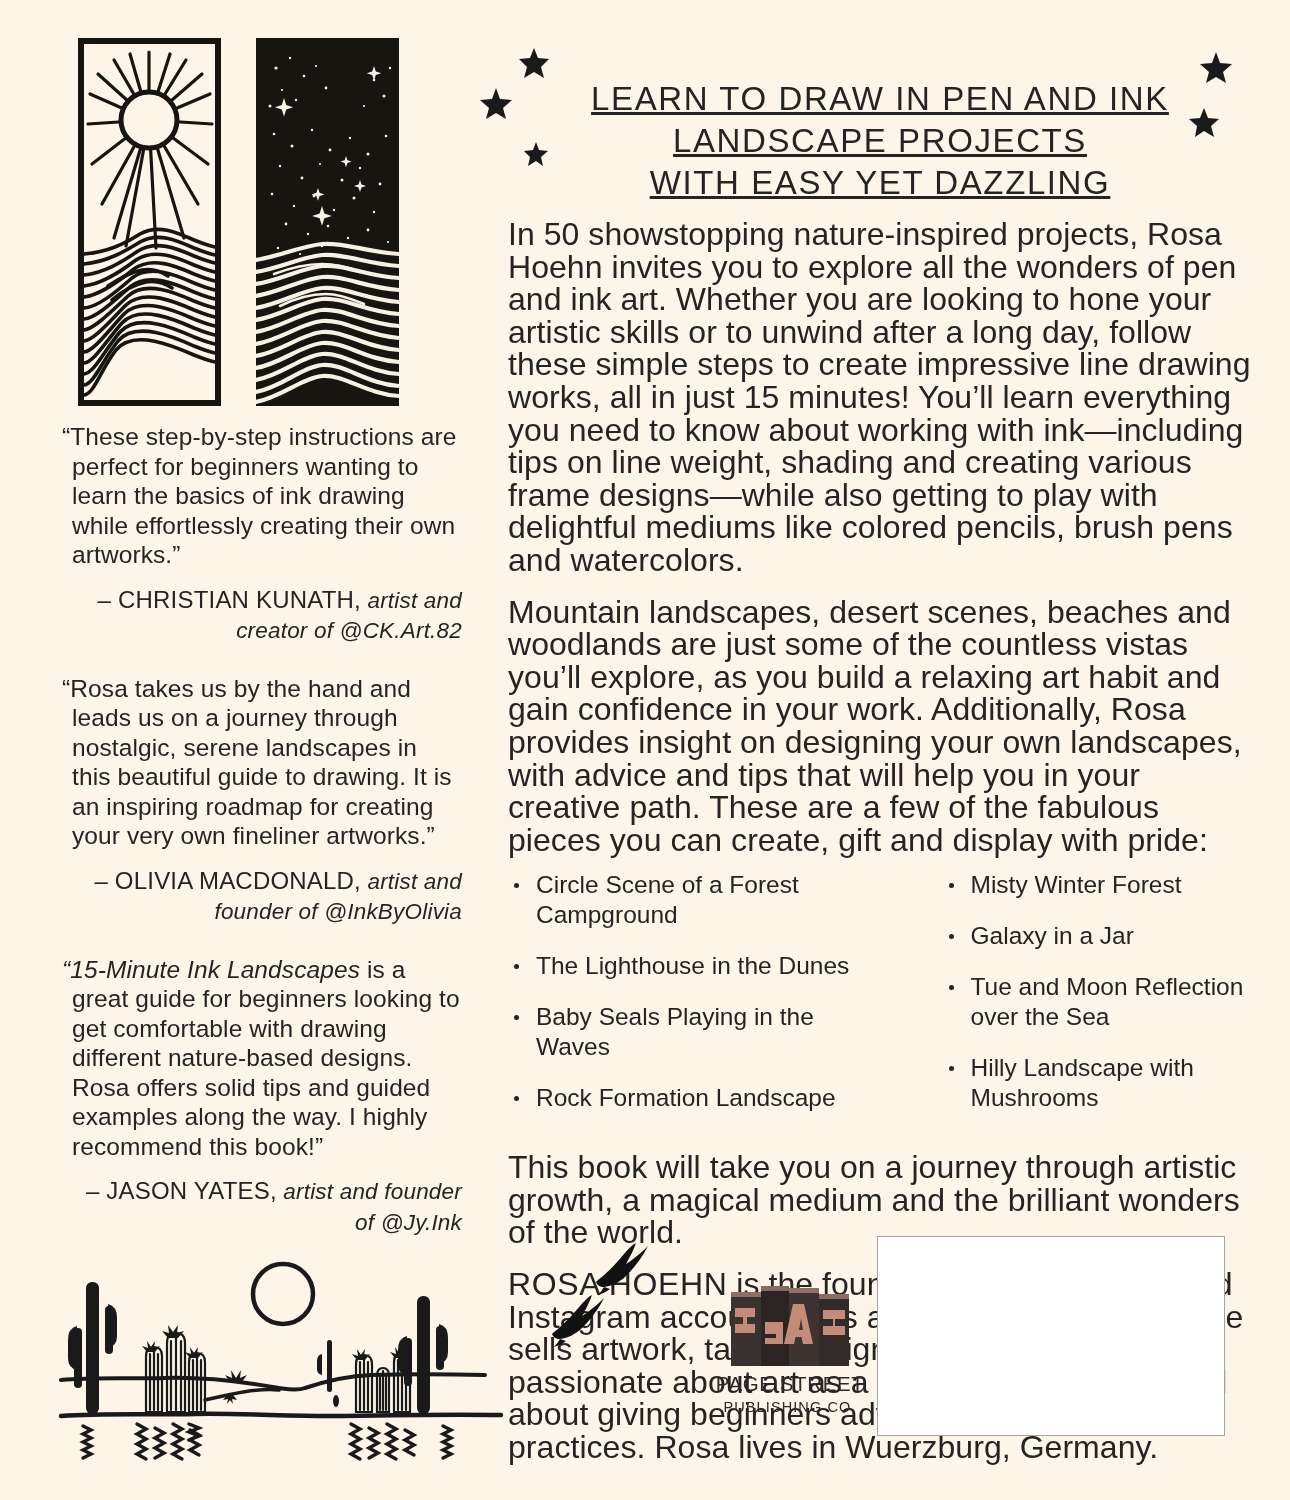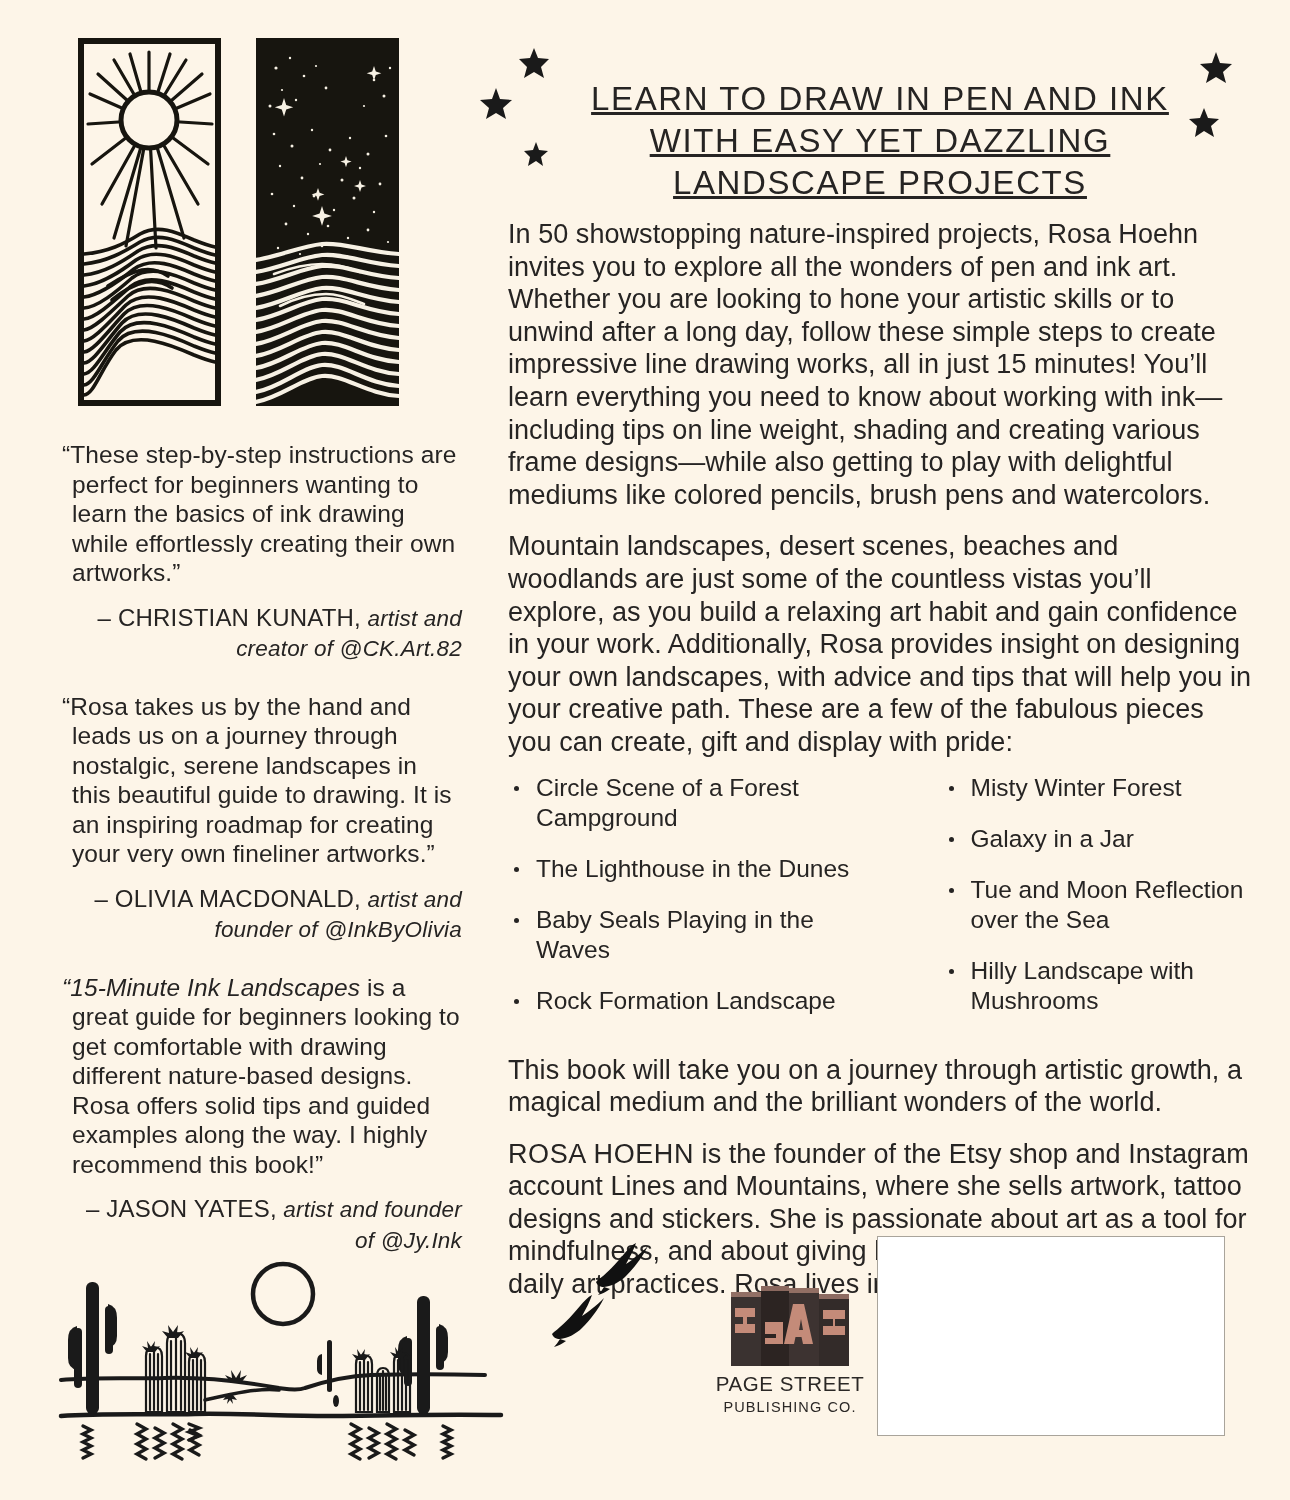--- a/index.html
+++ b/index.html
@@ -41,21 +41,21 @@
     top: 0;
     width: 143px;
     height: 368px;
   }
   .panel-sun { left: 0px; }
   .panel-moon { left: 178px; }
 
   .quotes {
     position: absolute;
     left: 62px;
-    top: 440px;
+    top: 422px;
     width: 400px;
   }
   .quote-block { margin-bottom: 28px; }
   .quote-text {
     font-size: 24.5px;
     line-height: 29.5px;
     color: #262423;
     text-indent: -10px;
     padding-left: 10px;
     letter-spacing: 0.1px;
@@ -118,21 +118,21 @@
     height: 140px;
   }
 
   .body-area {
     position: absolute;
     left: 28px;
     top: 218px;
     width: 745px;
   }
   p.body {
-    font-size: 27px;
+    font-size: 32px;
     line-height: 32.6px;
     color: #262423;
     margin-bottom: 19px;
     letter-spacing: 0.05px;
   }
   p.body.tight { margin-bottom: 0; }
   .bioname { letter-spacing: 0.6px; text-align: center; }
 
   .lists {
     display: flex;
@@ -453,22 +453,22 @@
 
     <svg class="stars-right" viewBox="0 0 100 140">
       <g fill="#1a1a1a">
         <path d="M36 12 l4 11 l12 1 l-9 8 l3 11 l-10 -6 l-10 6 l3 -11 l-9 -8 l12 -1 z"></path>
         <path d="M24 68 l4 10 l11 1 l-8 7 l3 11 l-10 -6 l-9 6 l2 -11 l-8 -7 l11 -1 z"></path>
       </g>
     </svg>
 
     <div class="headline">
       <div>LEARN TO DRAW IN PEN AND INK</div>
+      <div>LANDSCAPE PROJECTS</div>
       <div>WITH EASY YET DAZZLING</div>
-      <div>LANDSCAPE PROJECTS</div>
     </div>
 
     <div class="body-area">
       <p class="body">In 50 showstopping nature-inspired projects, Rosa Hoehn invites you to explore all the wonders of pen and ink art. Whether you are looking to hone your artistic skills or to unwind after a long day, follow these simple steps to create impressive line drawing works, all in just 15 minutes! You’ll learn everything you need to know about working with ink—including tips on line weight, shading and creating various frame designs—while also getting to play with delightful mediums like colored pencils, brush pens and watercolors.</p>
       <p class="body tight">Mountain landscapes, desert scenes, beaches and woodlands are just some of the countless vistas you’ll explore, as you build a relaxing art habit and gain confidence in your work. Additionally, Rosa provides insight on designing your own landscapes, with advice and tips that will help you in your creative path. These are a few of the fabulous pieces you can create, gift and display with pride:</p>
 
       <div class="lists">
         <div class="list-col">
           <ul>
             <li>Circle Scene of a Forest Campground</li>

